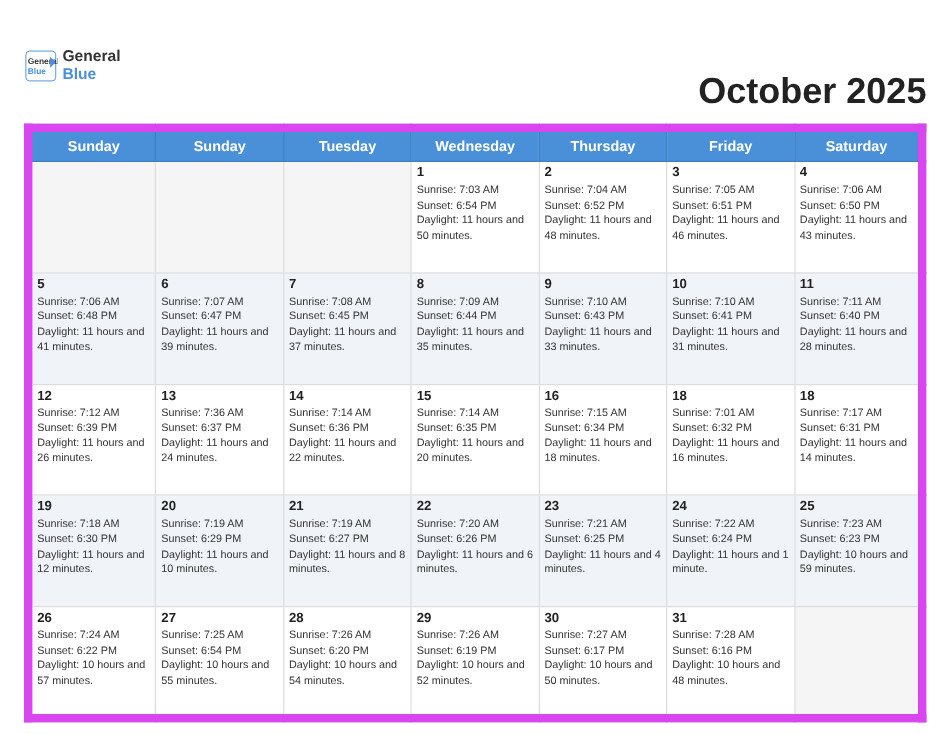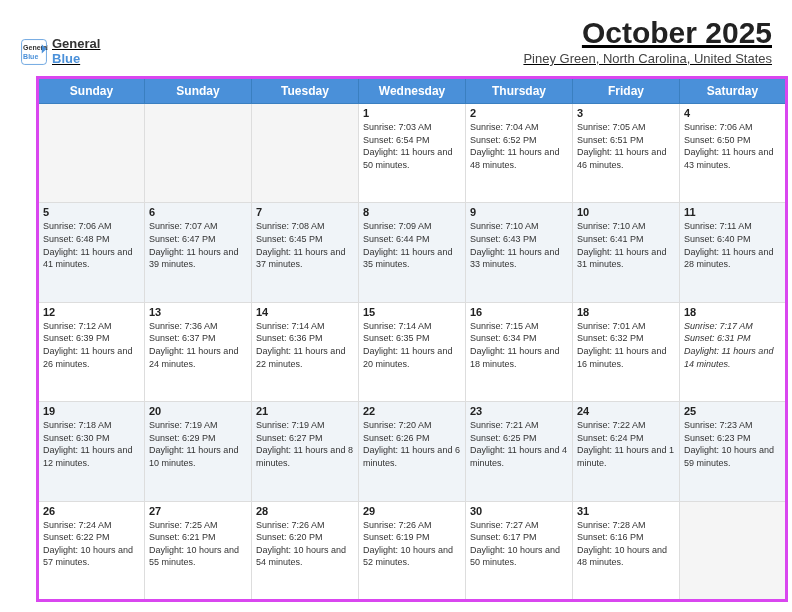--- a/index.html
+++ b/index.html
@@ -12,55 +12,54 @@
     }
     .page {
       width: 792px;
       height: 612px;
       padding: 16px 20px 10px 20px;
       display: flex;
       flex-direction: column;
     }
     .header {
       display: flex;
-      align-items: flex-end;
+      align-items: center;
       justify-content: space-between;
       margin-bottom: 10px;
-      text-decoration: underline;
     }
     .logo {
       display: flex;
       align-items: center;
       gap: 4px;
     }
     .logo-icon {
       width: 28px;
       height: 28px;
     }
     .title-block {
       text-align: right;
     }
     .month-year {
       font-size: 30px;
       font-weight: bold;
       color: #222;
       line-height: 1.1;
+      margin-top: 44px;
     }
     .location {
       font-size: 13px;
       color: #444;
       margin-top: 2px;
     }
     .calendar {
       flex: 1;
-      border: 3px solid #d946ef;
+      border: 7px solid #d946ef;
       border-collapse: collapse;
       width: 100%;
       table-layout: fixed;
-      margin-left: 16px;
     }
     .calendar th {
       background: #4a90d9;
       color: #fff;
       font-size: 12px;
       font-weight: bold;
       text-align: center;
       padding: 5px 3px;
       border: 1px solid #3a7fc0;
     }
@@ -107,21 +106,20 @@
         <text x="4" y="27" font-size="9" font-weight="bold" fill="#4a90d9" font-family="Arial">Blue</text>
         <polygon points="28,8 34,14 28,20" fill="#4a90d9"></polygon>
       </svg>
       <div style="display:flex;flex-direction:column;line-height:1.1;">
         <span style="font-size:13px;font-weight:bold;color:#333;">General</span>
         <span style="font-size:13px;font-weight:bold;color:#4a90d9;">Blue</span>
       </div>
     </div>
     <div class="title-block">
       <div class="month-year">October 2025</div>
-      <div class="location">Piney Green, North Carolina, United States</div>
     </div>
   </div>
 
   <table class="calendar">
     <thead>
       <tr>
         <th>Sunday</th>
         <th>Sunday</th>
         <th>Tuesday</th>
         <th>Wednesday</th>
@@ -236,21 +234,21 @@
 Daylight: 11 hours and 18 minutes.</div>
           </td>
           <td>
             <span class="day-number">18</span>
             <div class="day-info" style="white-space: pre-line;">Sunrise: 7:01 AM
 Sunset: 6:32 PM
 Daylight: 11 hours and 16 minutes.</div>
           </td>
           <td>
             <span class="day-number">18</span>
-            <div class="day-info" style="white-space: pre-line; font-style: italic;">Sunrise: 7:17 AM
+            <div class="day-info" style="white-space: pre-line;">Sunrise: 7:17 AM
 Sunset: 6:31 PM
 Daylight: 11 hours and 14 minutes.</div>
           </td>
         </tr>
         <tr>
           <td>
             <span class="day-number">19</span>
             <div class="day-info" style="white-space: pre-line;">Sunrise: 7:18 AM
 Sunset: 6:30 PM
 Daylight: 11 hours and 12 minutes.</div>
@@ -295,21 +293,21 @@
         <tr>
           <td>
             <span class="day-number">26</span>
             <div class="day-info" style="white-space: pre-line;">Sunrise: 7:24 AM
 Sunset: 6:22 PM
 Daylight: 10 hours and 57 minutes.</div>
           </td>
           <td>
             <span class="day-number">27</span>
             <div class="day-info" style="white-space: pre-line;">Sunrise: 7:25 AM
-Sunset: 6:21 PM
+Sunset: 6:54 PM
 Daylight: 10 hours and 55 minutes.</div>
           </td>
           <td>
             <span class="day-number">28</span>
             <div class="day-info" style="white-space: pre-line;">Sunrise: 7:26 AM
 Sunset: 6:20 PM
 Daylight: 10 hours and 54 minutes.</div>
           </td>
           <td>
             <span class="day-number">29</span>

